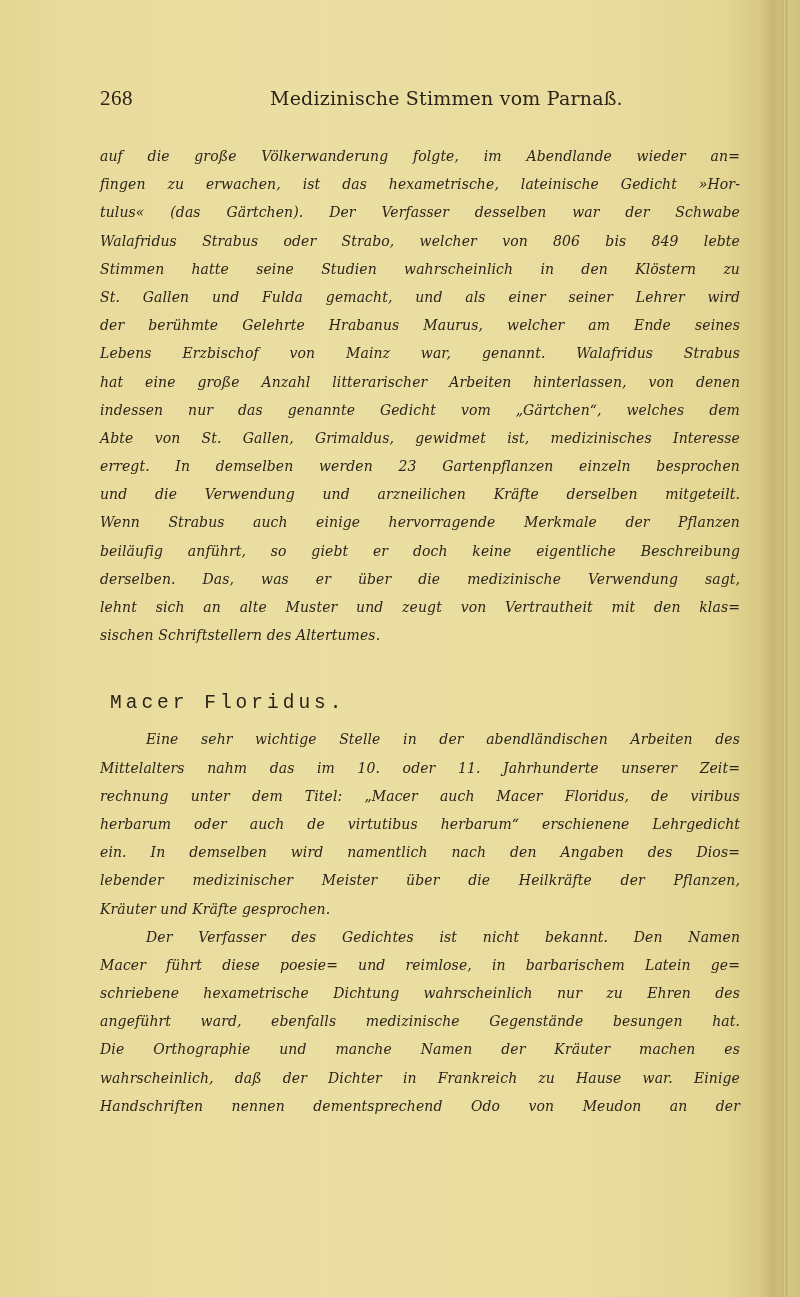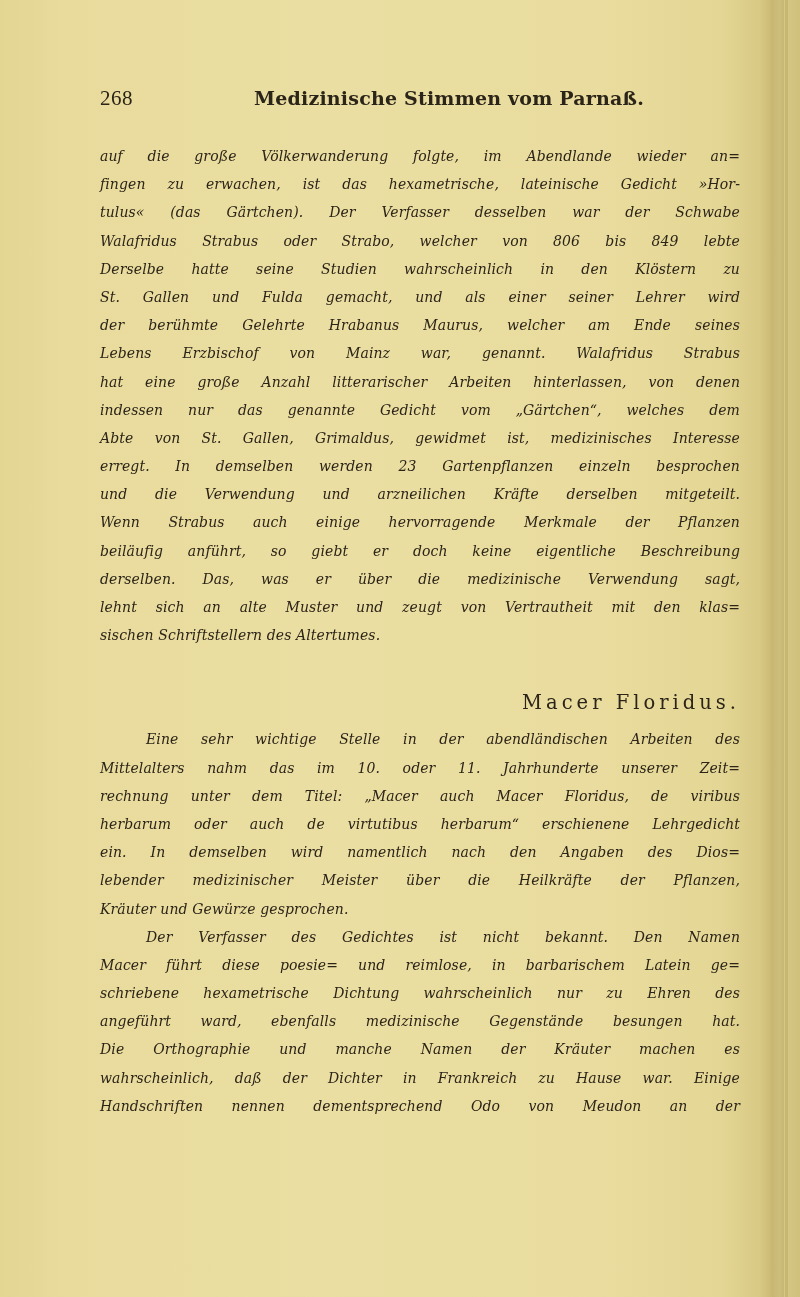--- a/index.html
+++ b/index.html
@@ -49,25 +49,24 @@
   .page-number {
     position: absolute;
     left: 0;
     top: 0;
     font-family: "Liberation Serif", serif;
     font-size: 21px;
     letter-spacing: 0.5px;
   }
   .running-title {
     position: absolute;
-    left: 154px;
+    left: 170px;
     top: 1px;
     font-size: 19px;
     letter-spacing: 0.2px;
-    font-weight: bold;
   }
   .text-block {
     position: absolute;
     left: 100px;
     top: 142px;
     width: 640px;
   }
   .line {
     height: 28.2px;
     line-height: 28.2px;
@@ -80,24 +79,25 @@
   }
   .line.last {
     text-align-last: left;
   }
   .line.indent {
     padding-left: 46px;
   }
   .section-title {
     height: 50px;
     line-height: 56px;
-    text-align: right;
+    text-align: left;
     font-size: 19.5px;
     letter-spacing: 4px;
     padding-left: 10px;
+    font-family: Liberation Mono, monospace;
   }
   .gap {
     height: 26px;
   }
 </style>
 </head>
 <body>
 
 <div class="page">
   <div class="spine-shadow"></div>
@@ -107,21 +107,21 @@
     <span class="page-number">268</span>
     <span class="running-title">Medizinische Stimmen vom Parnaß.</span>
   </div>
 
   <div class="text-block">
     <div>
       <div class="line">auf die große Völkerwanderung folgte, im Abendlande wieder an=</div>
       <div class="line">fingen zu erwachen, ist das hexametrische, lateinische Gedicht »Hor-</div>
       <div class="line">tulus« (das Gärtchen). Der Verfasser desselben war der Schwabe</div>
       <div class="line">Walafridus Strabus oder Strabo, welcher von 806 bis 849 lebte</div>
-      <div class="line">Derselbe hatte seine Studien wahrscheinlich in den Klöstern zu</div>
+      <div class="line">Stimmen hatte seine Studien wahrscheinlich in den Klöstern zu</div>
       <div class="line">St. Gallen und Fulda gemacht, und als einer seiner Lehrer wird</div>
       <div class="line">der berühmte Gelehrte Hrabanus Maurus, welcher am Ende seines</div>
       <div class="line">Lebens Erzbischof von Mainz war, genannt. Walafridus Strabus</div>
       <div class="line">hat eine große Anzahl litterarischer Arbeiten hinterlassen, von denen</div>
       <div class="line">indessen nur das genannte Gedicht vom „Gärtchen“, welches dem</div>
       <div class="line">Abte von St. Gallen, Grimaldus, gewidmet ist, medizinisches Interesse</div>
       <div class="line">erregt. In demselben werden 23 Gartenpflanzen einzeln besprochen</div>
       <div class="line">und die Verwendung und arzneilichen Kräfte derselben mitgeteilt.</div>
       <div class="line">Wenn Strabus auch einige hervorragende Merkmale der Pflanzen</div>
       <div class="line">beiläufig anführt, so giebt er doch keine eigentliche Beschreibung</div>
@@ -134,21 +134,21 @@
 
     <div class="section-title">Macer Floridus.</div>
 
     <div>
       <div class="line indent">Eine sehr wichtige Stelle in der abendländischen Arbeiten des</div>
       <div class="line">Mittelalters nahm das im 10. oder 11. Jahrhunderte unserer Zeit=</div>
       <div class="line">rechnung unter dem Titel: „Macer auch Macer Floridus, de viribus</div>
       <div class="line">herbarum oder auch de virtutibus herbarum“ erschienene Lehrgedicht</div>
       <div class="line">ein. In demselben wird namentlich nach den Angaben des Dios=</div>
       <div class="line">lebender medizinischer Meister über die Heilkräfte der Pflanzen,</div>
-      <div class="line last">Kräuter und Gewürze gesprochen.</div>
+      <div class="line last">Kräuter und Kräfte gesprochen.</div>
     </div>
 
     <div>
       <div class="line indent">Der Verfasser des Gedichtes ist nicht bekannt. Den Namen</div>
       <div class="line">Macer führt diese poesie= und reimlose, in barbarischem Latein ge=</div>
       <div class="line">schriebene hexametrische Dichtung wahrscheinlich nur zu Ehren des</div>
       <div class="line">angeführt ward, ebenfalls medizinische Gegenstände besungen hat.</div>
       <div class="line">Die Orthographie und manche Namen der Kräuter machen es</div>
       <div class="line">wahrscheinlich, daß der Dichter in Frankreich zu Hause war. Einige</div>
       <div class="line">Handschriften nennen dementsprechend Odo von Meudon an der</div>

